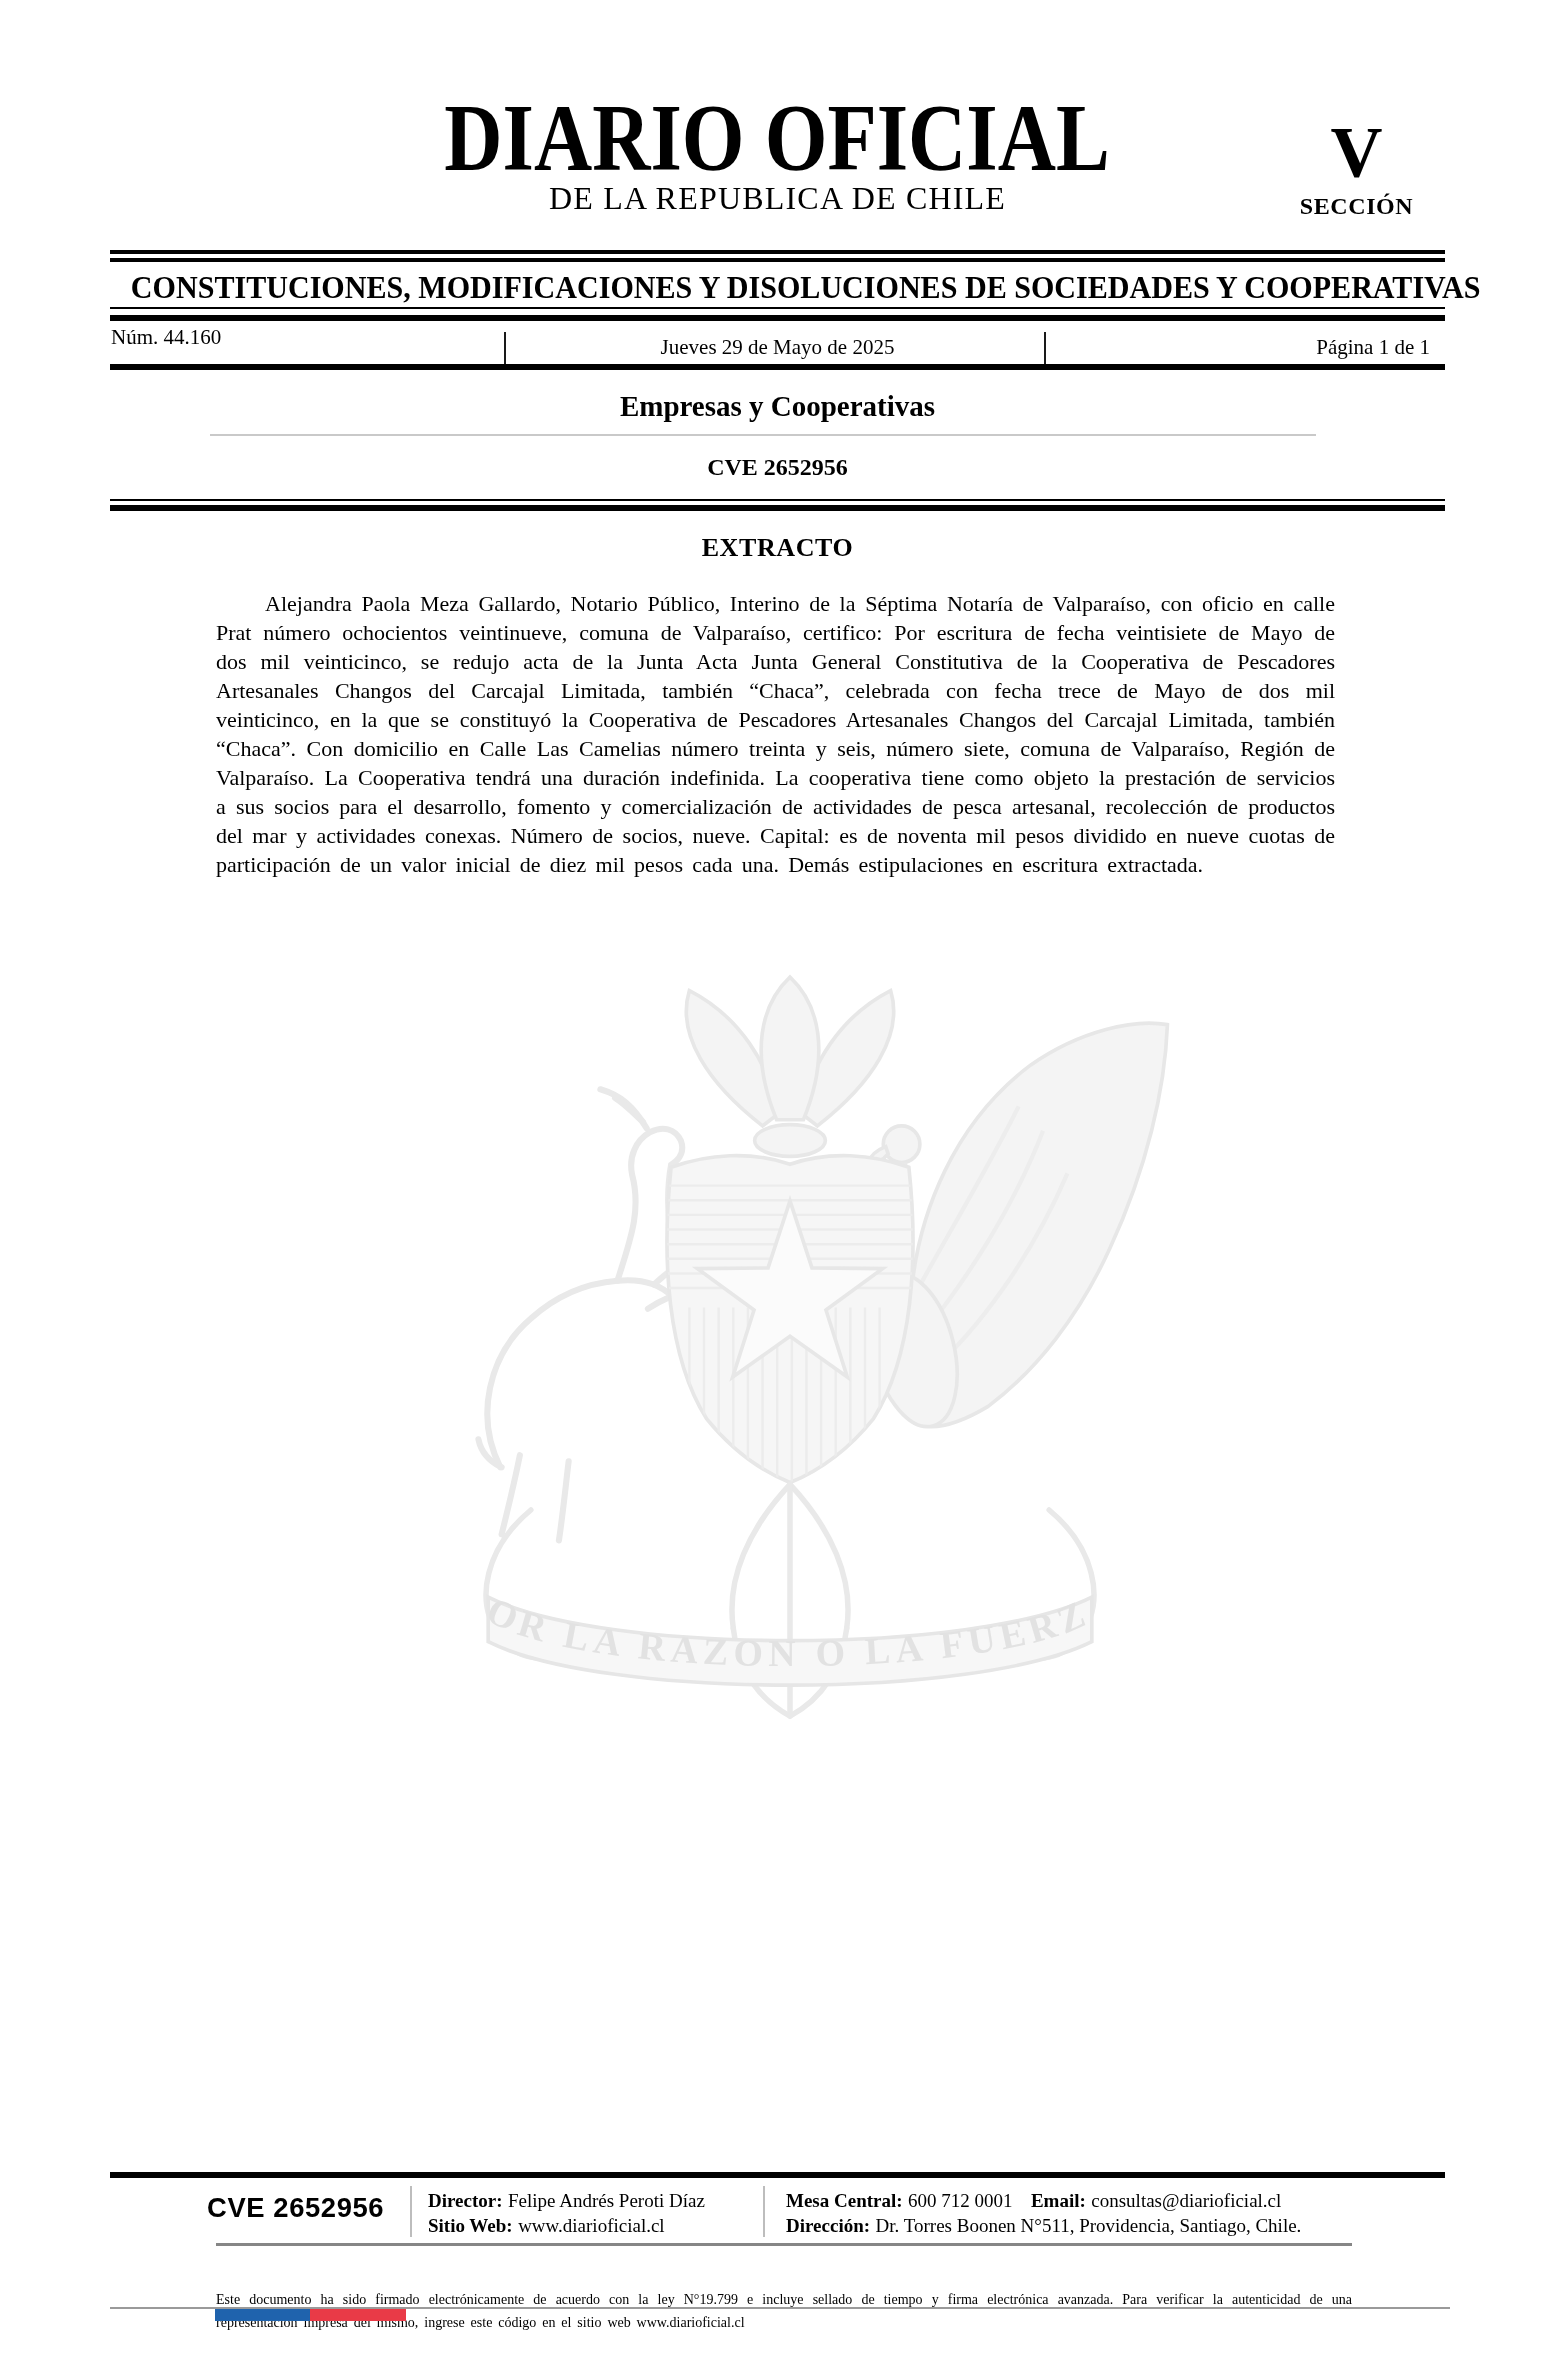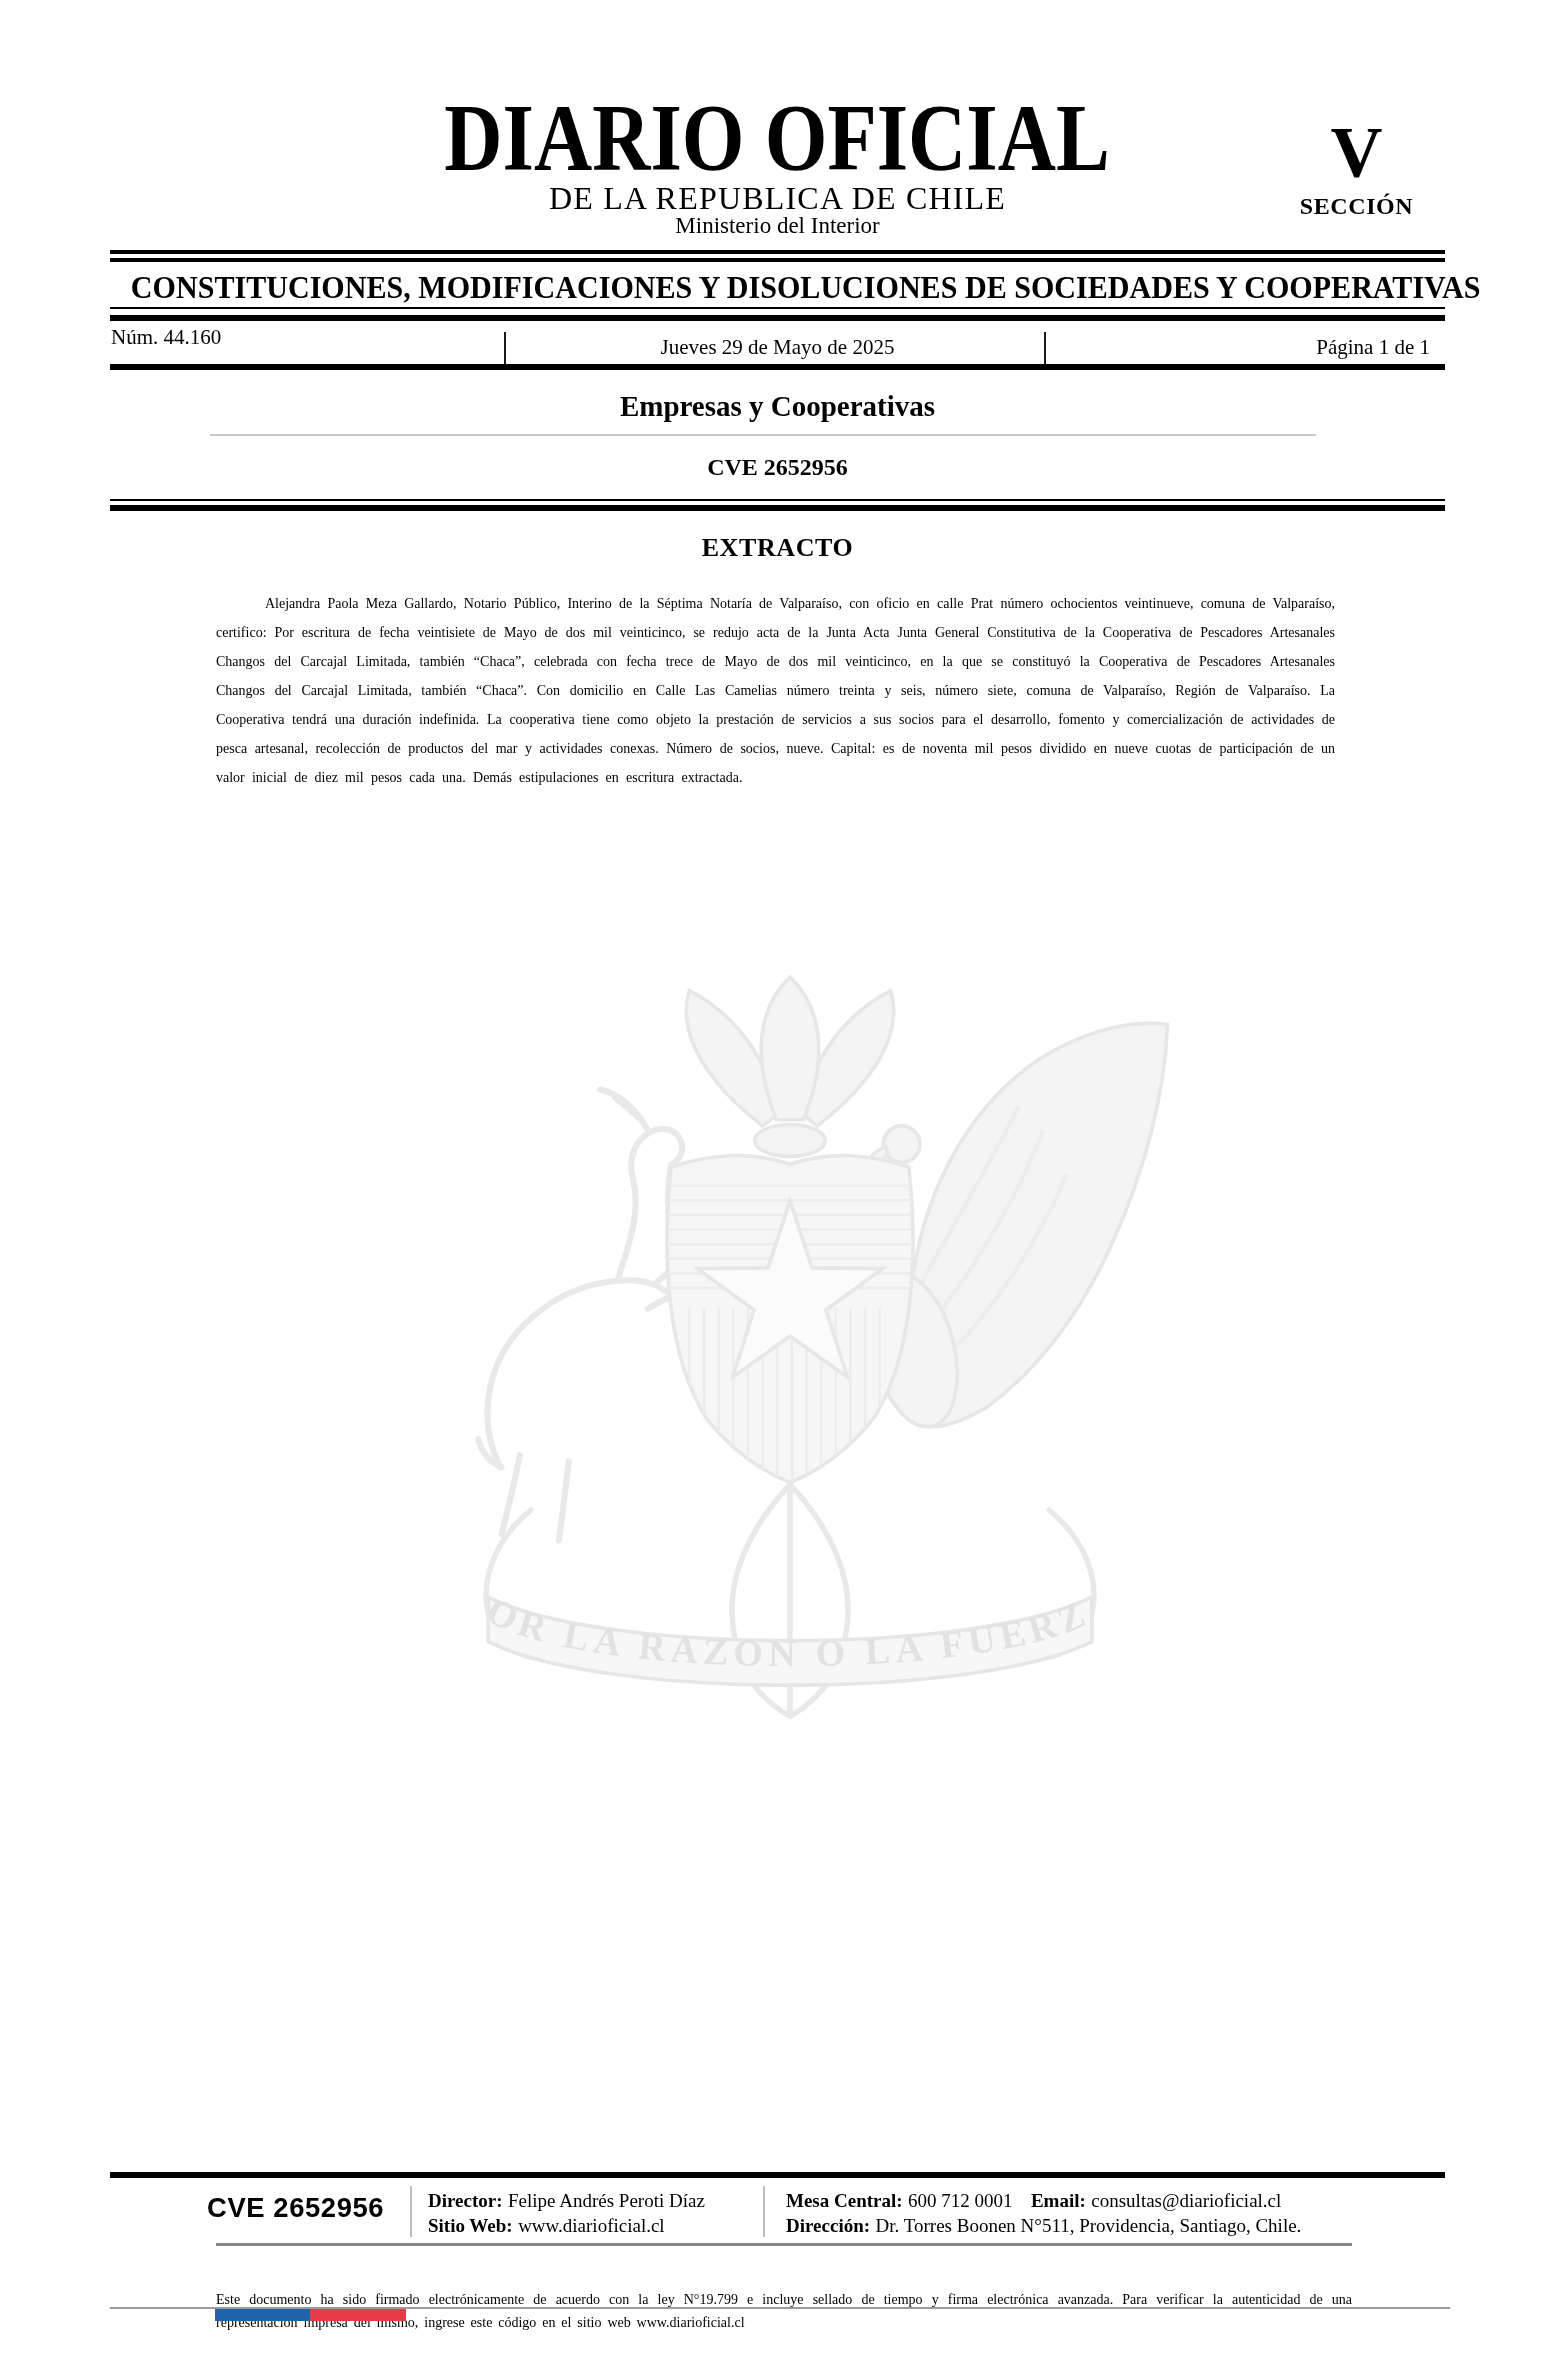--- a/index.html
+++ b/index.html
@@ -48,21 +48,21 @@
   .meta-divider{position:absolute;top:332px;width:1.8px;height:35px;background:#1a1a1a;}
   .meta-divider.d1{left:504px;}
   .meta-divider.d2{left:1044px;}
   
   .category-title{top:390px;font-size:29px;font-weight:bold;}
   .cve-line{top:454px;font-size:24px;font-weight:bold;}
   .extract-heading{top:533px;font-size:26px;font-weight:bold;letter-spacing:0.6px;}
   
   .notice-body{
     top:589px;left:216px;width:1119px;
-    font-size:14px;line-height:29px;
+    font-size:22px;line-height:29px;
     text-align:justify;word-spacing:3.7px;
     text-indent:49px;z-index:2;
   }
   
   .watermark{top:966px;left:226px;width:1128px;height:799px;z-index:1;}
   
   .footer-cve{top:2192px;left:207px;font-size:27.4px;font-weight:bold;
     font-family:"Liberation Sans", sans-serif;letter-spacing:0.6px;}
   .footer-divider{position:absolute;top:2186px;width:1.8px;height:51px;background:#bdbdbd;}
   .footer-divider.fd1{left:410px;}
@@ -82,21 +82,20 @@
 </style>
 </head>
 <body>
 
 <div class="page">
 
   <div class="abs center-line display-title">
     <span>DIARIO OFICIAL</span>
   </div>
   <div class="abs center-line subtitle">DE LA REPUBLICA DE CHILE</div>
-  <div class="abs center-line ministry">Ministerio del Interior</div>
 
   <div class="abs section-block">
     <span class="section-numeral">V</span>
     <span class="section-label">SECCIÓN</span>
   </div>
 
   <div class="abs rule r1a"></div>
   <div class="abs rule r1b"></div>
 
   <div class="abs center-line banner-title">

